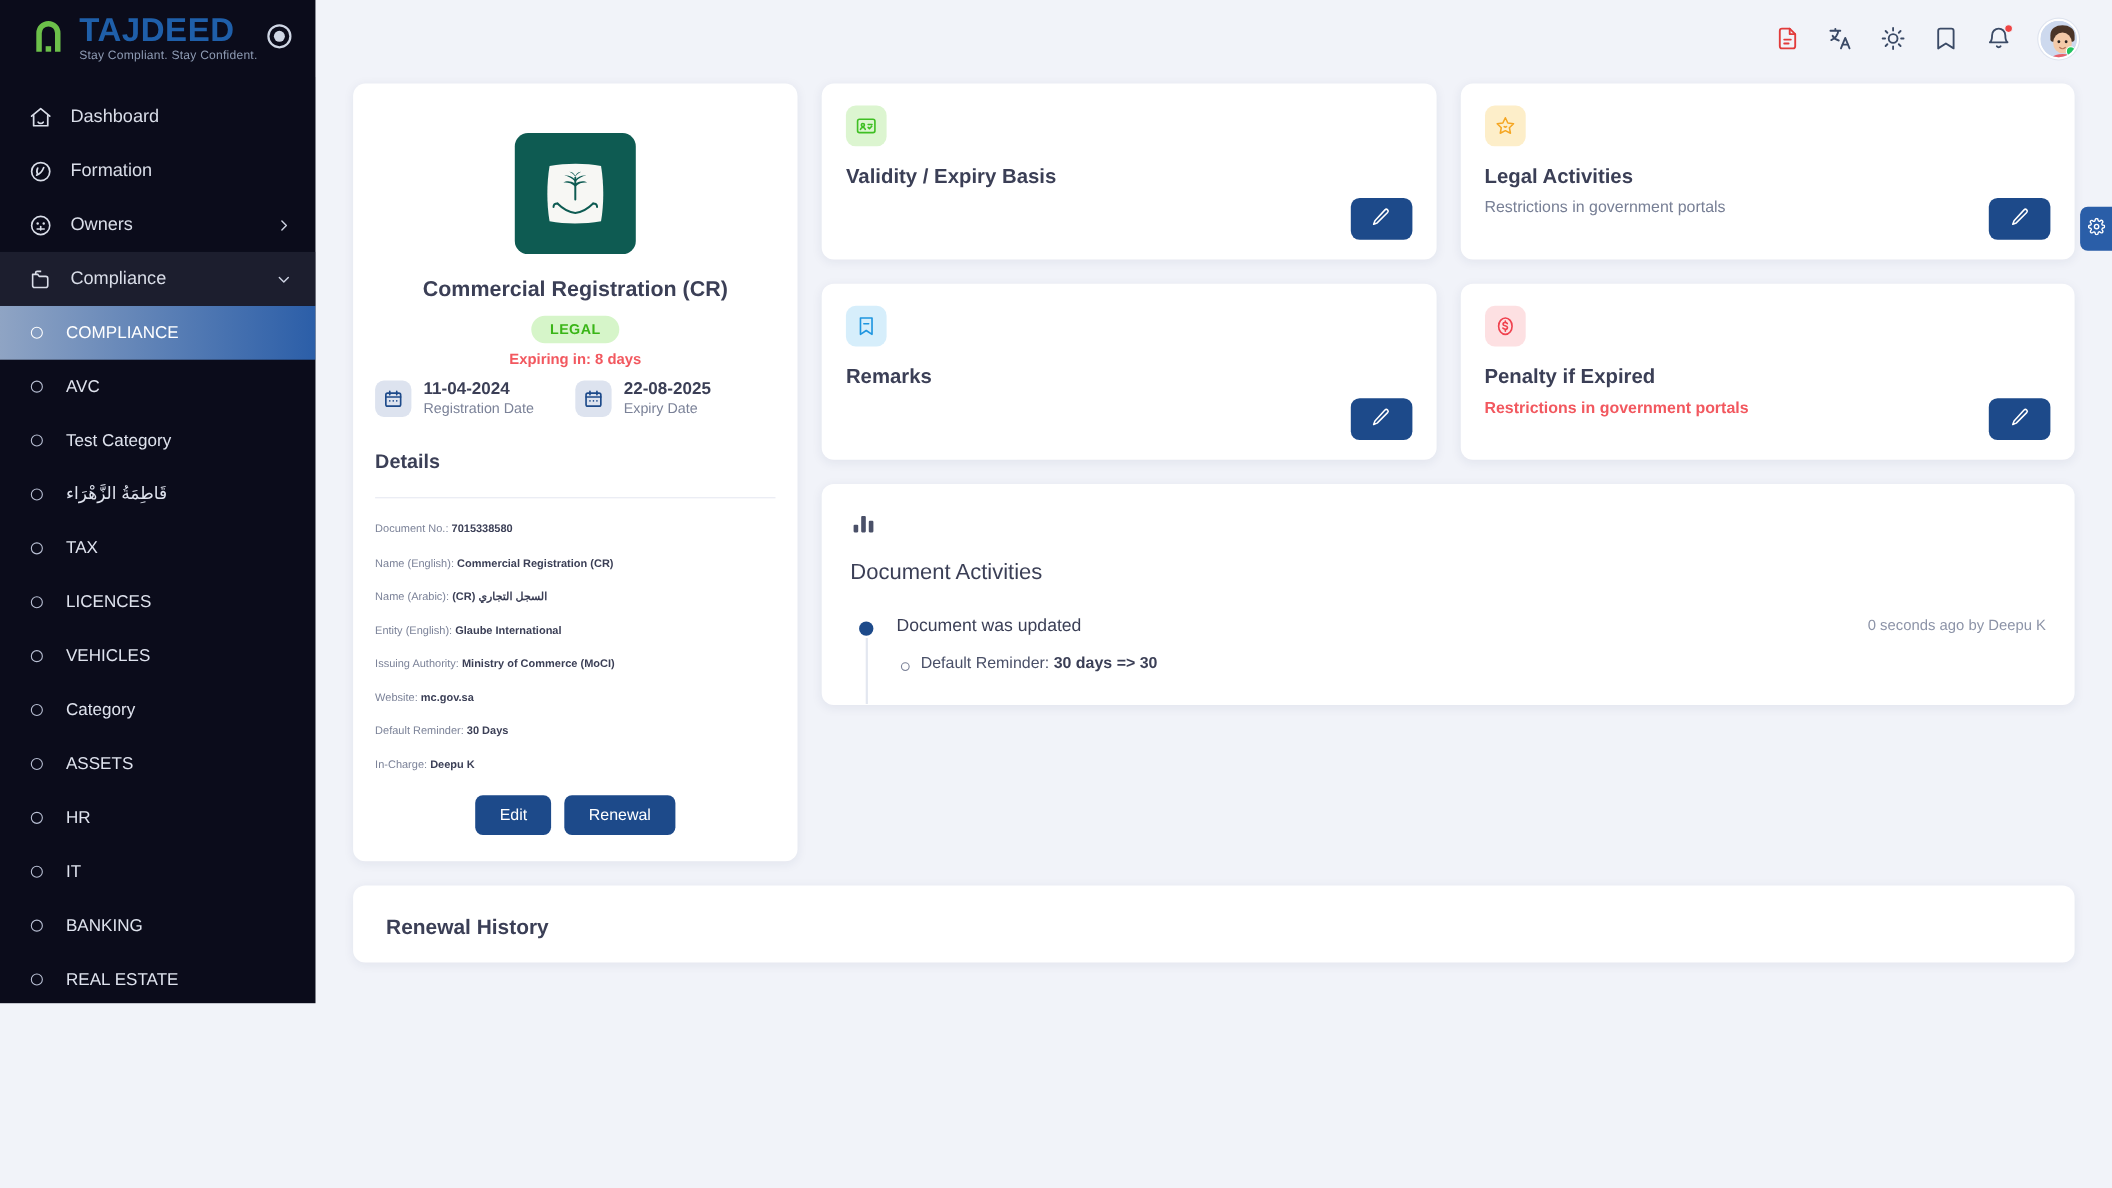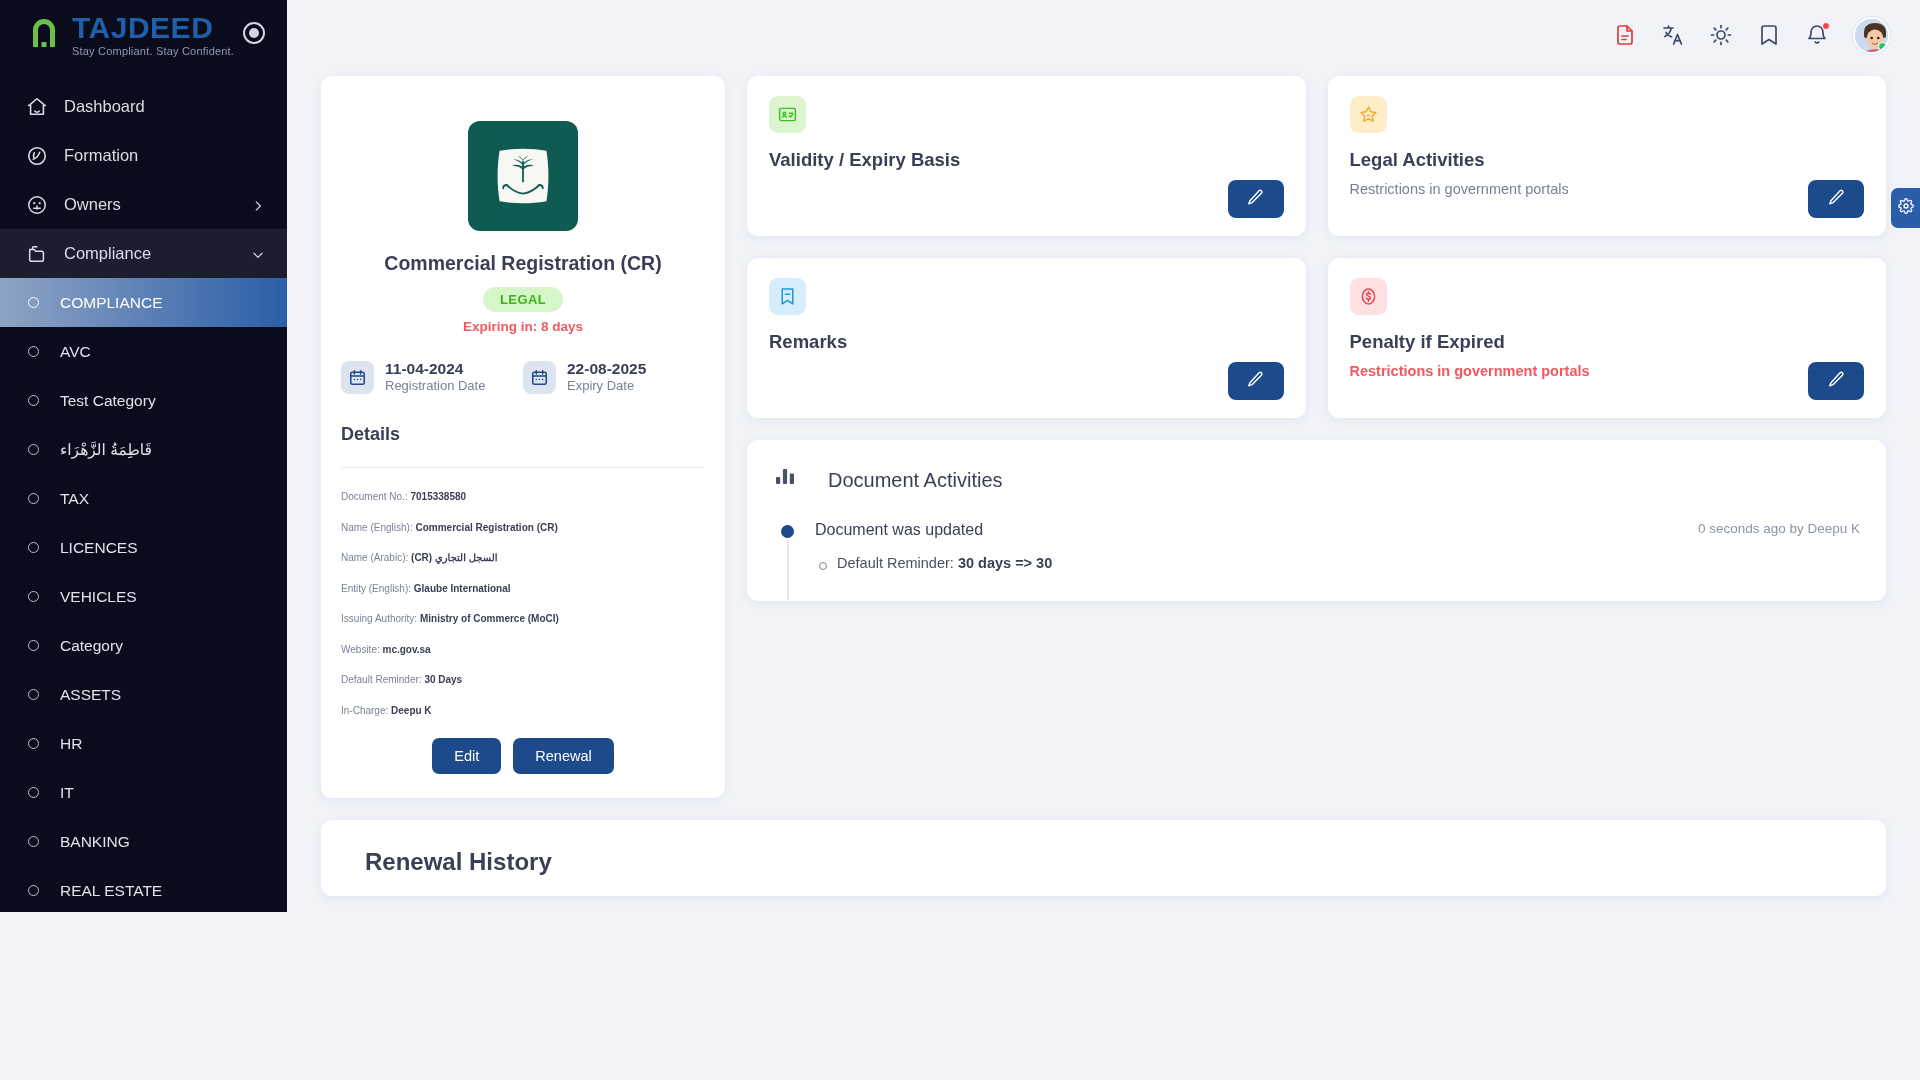--- a/index.html
+++ b/index.html
@@ -97,21 +97,21 @@
     text-align: center; font-size: 19.5px; font-weight: 700; color: #3b3f56;
     margin-top: 21px;
   }
   .pill-wrap { text-align: center; margin-top: 12px; }
   .pill {
     display: inline-block; background: #d6f5c9; color: #3ab517; font-weight: 700;
     font-size: 13px; padding: 5px 17px; border-radius: 13px; letter-spacing: .4px;
   }
   .expiring { text-align: center; color: #f2585f; font-weight: 700; font-size: 13.5px; margin-top: 7px; }
 
-  .dates { display: flex; margin-top: 25px; padding: 0 0 0 0; }
+  .dates { display: flex; margin-top: 10px; padding: 0 0 0 0; }
   .date-block { display: flex; align-items: center; gap: 11px; flex: 1; }
   .date-ico {
     width: 33px; height: 33px; border-radius: 8px; background: #dde3ef;
     display: flex; align-items: center; justify-content: center; flex: 0 0 33px;
   }
   .date-val { font-size: 15.5px; font-weight: 700; color: #3b3f56; line-height: 1.25; }
   .date-lbl { font-size: 13px; color: #7b8298; line-height: 1.3; }
 
   .details-h { font-size: 18px; font-weight: 700; color: #3b3f56; margin-top: 29px; }
   .hr { height: 1px; background: #e6e9f2; margin-top: 22px; }
@@ -138,21 +138,21 @@
   .ic-sub { font-size: 14.5px; color: #777f95; margin-top: 10px; }
   .ic-sub.danger { color: #f2585f; font-weight: 700; }
   .edit-btn {
     position: absolute; right: 22px; bottom: 18px; width: 56px; height: 38px;
     background: #1d4a8a; border-radius: 8px; display: flex; align-items: center;
     justify-content: center; cursor: pointer; border: none;
   }
 
   
   .act-card { margin-top: 22px; padding: 24px 26px 30px 26px; }
-  .act-head { display: flex; align-items: flex-end; gap: 31px; }
+  .act-head { display: flex; align-items: flex-start; gap: 16px; flex-direction: column; }
   .act-title { font-size: 20px; color: #3b3f56; }
   .timeline { margin-top: 29px; padding-left: 8px; position: relative; }
   .tl-item { position: relative; padding-left: 34px; }
   .tl-dot {
     position: absolute; left: 0; top: 4px; width: 13px; height: 13px;
     border-radius: 50%; background: #1d4a8a;
   }
   .tl-line { position: absolute; left: 6px; top: 19px; width: 1.5px; height: 60px; background: #e3e7f0; }
   .tl-row { display: flex; justify-content: space-between; align-items: flex-start; }
   .tl-main { font-size: 16px; color: #3b3f56; }
@@ -160,21 +160,21 @@
   .tl-sub { font-size: 14.5px; color: #4a5068; margin-top: 16px; padding-left: 22px; position: relative; }
   .tl-sub::before {
     content: ""; position: absolute; left: 4px; top: 7px; width: 6px; height: 6px;
     border-radius: 50%; border: 1.3px solid #7b8298;
   }
   .tl-sub b { font-weight: 700; color: #3b3f56; }
 
   
   .renewal-card { margin: 22px 34px 0 34px; background:#fff; border-radius: 11px;
     box-shadow: 0 2px 10px rgba(32,45,80,.07); padding: 28px 30px 20px 30px; }
-  .renewal-title { font-size: 24px; font-weight: 700; color: #3b3f56; margin-left: 14px; }
+  .renewal-title { font-size: 19px; font-weight: 700; color: #3b3f56; }
 </style>
 </head>
 <body>
 
 <div class="app">
 
   <aside class="sidebar">
     <div class="logo-row">
       <span class="logo-mark">
         <svg viewBox="0 0 36 36" width="36" height="36">

